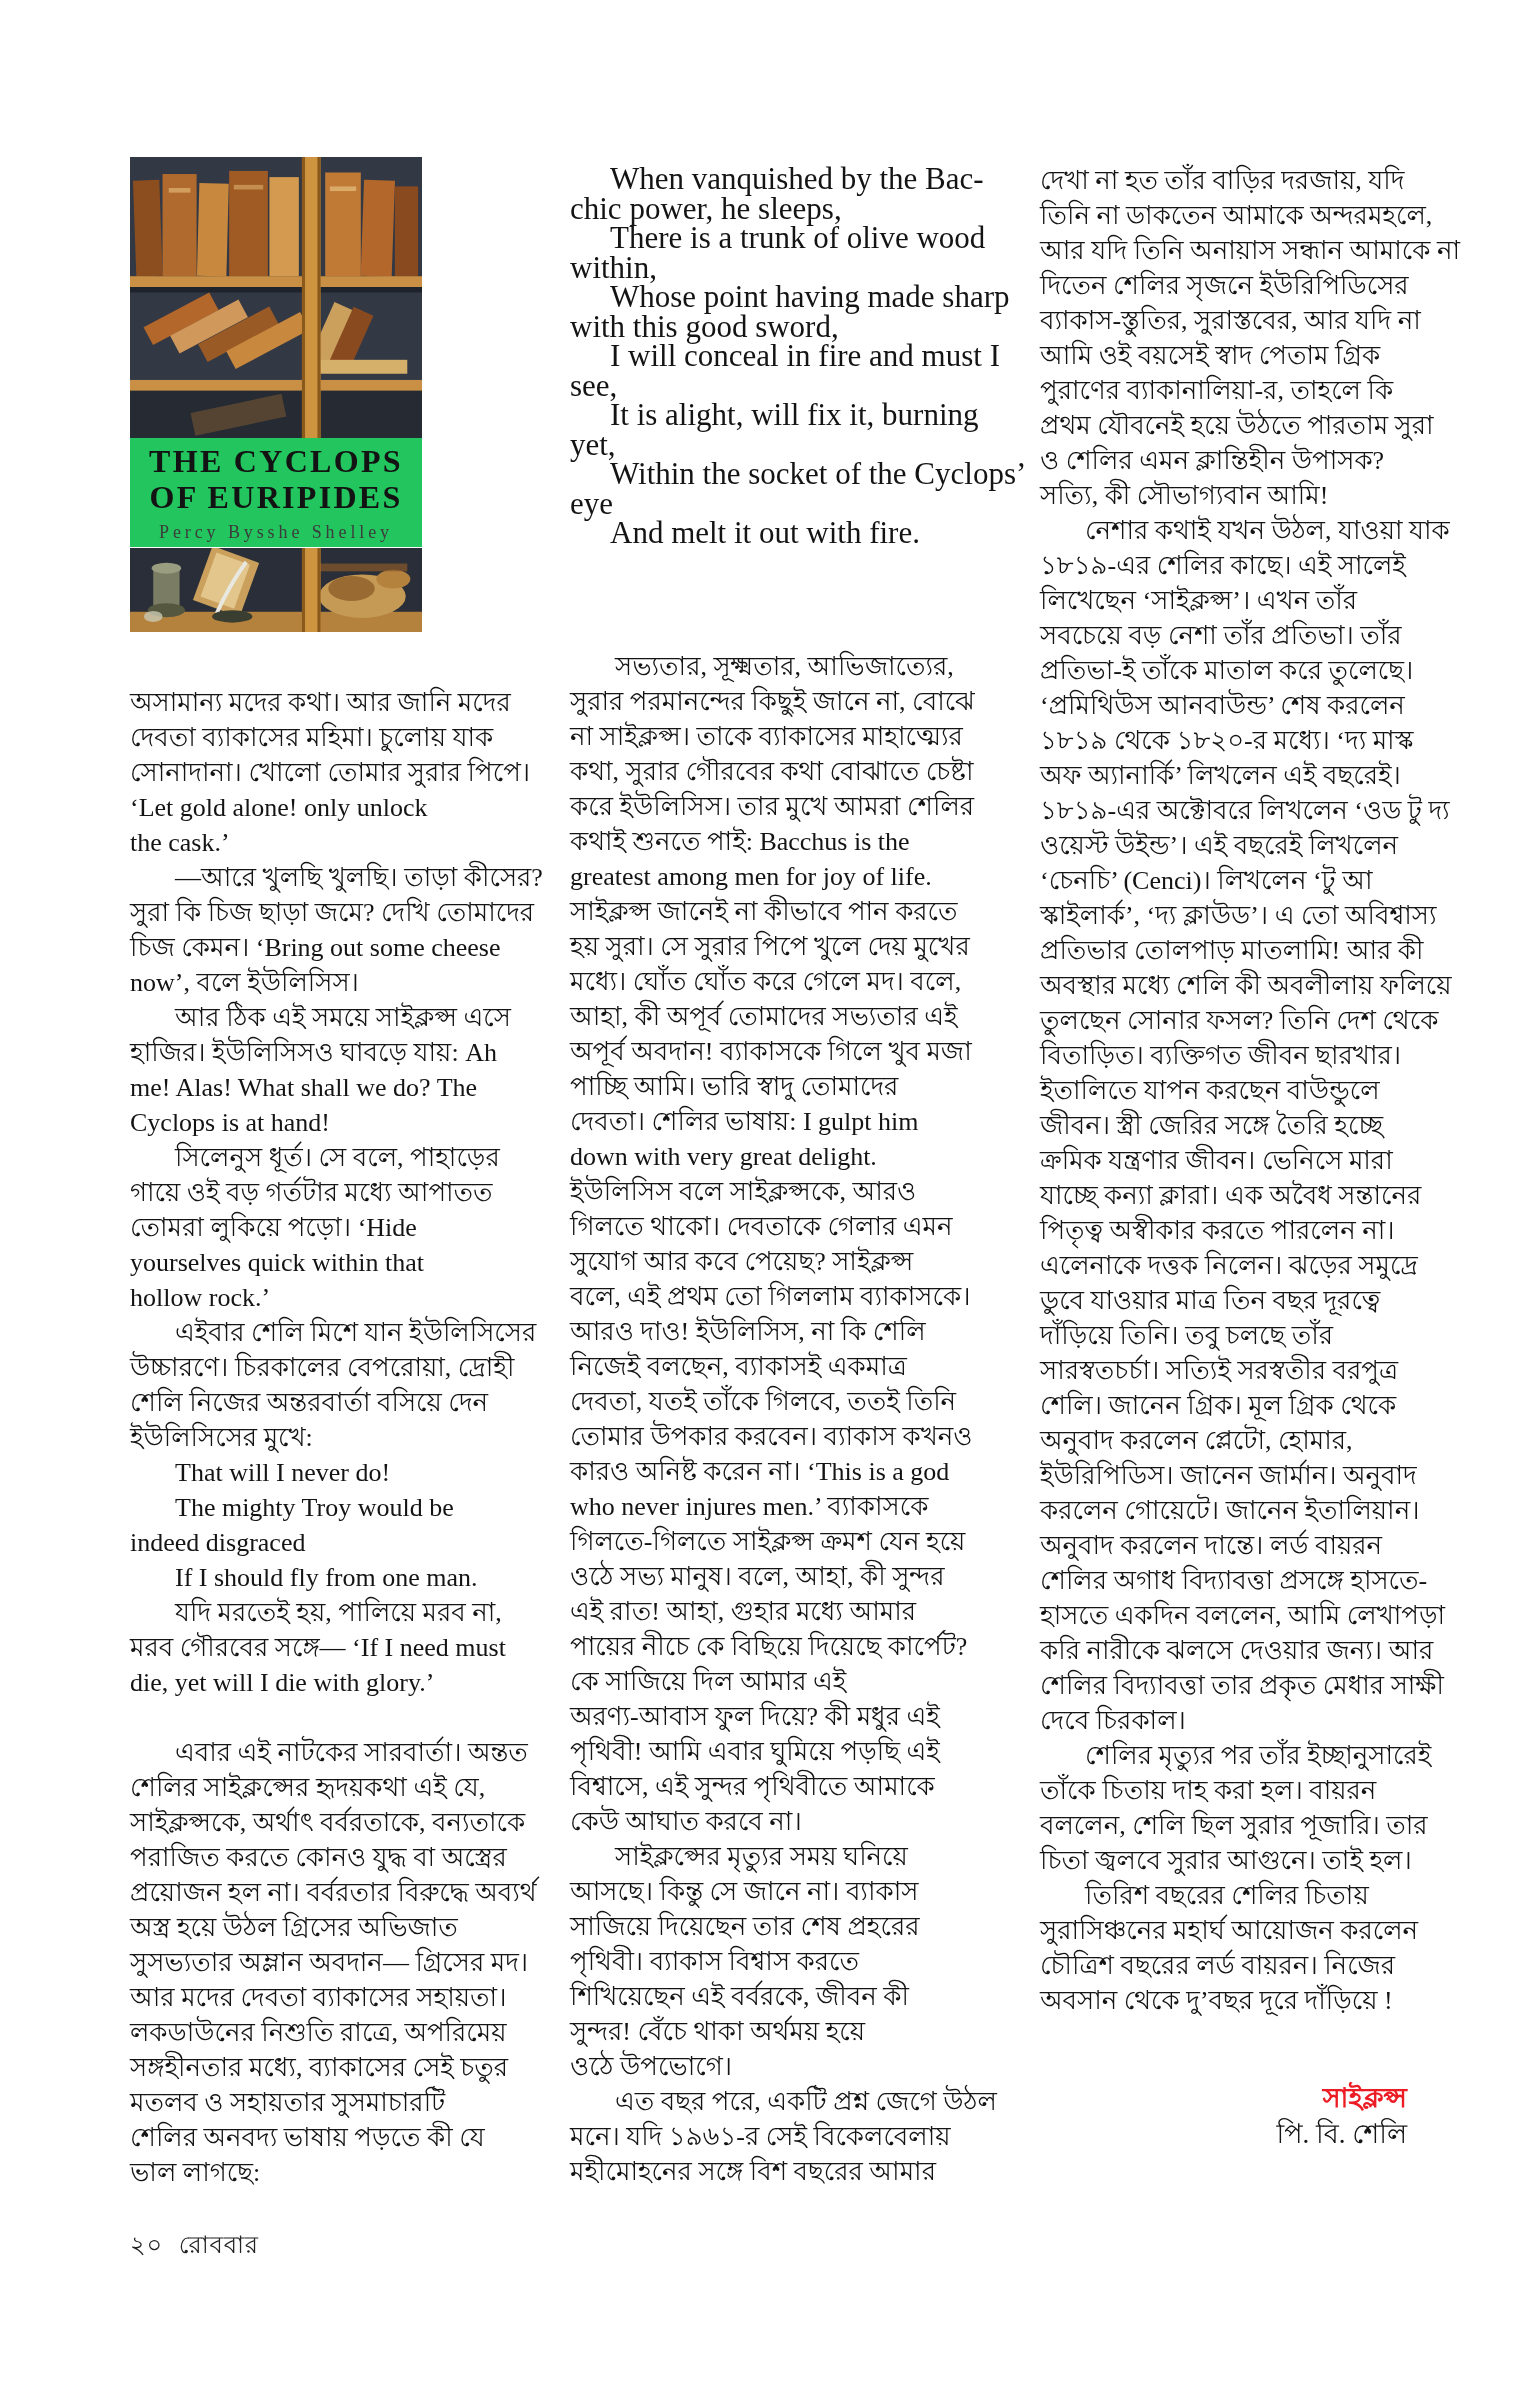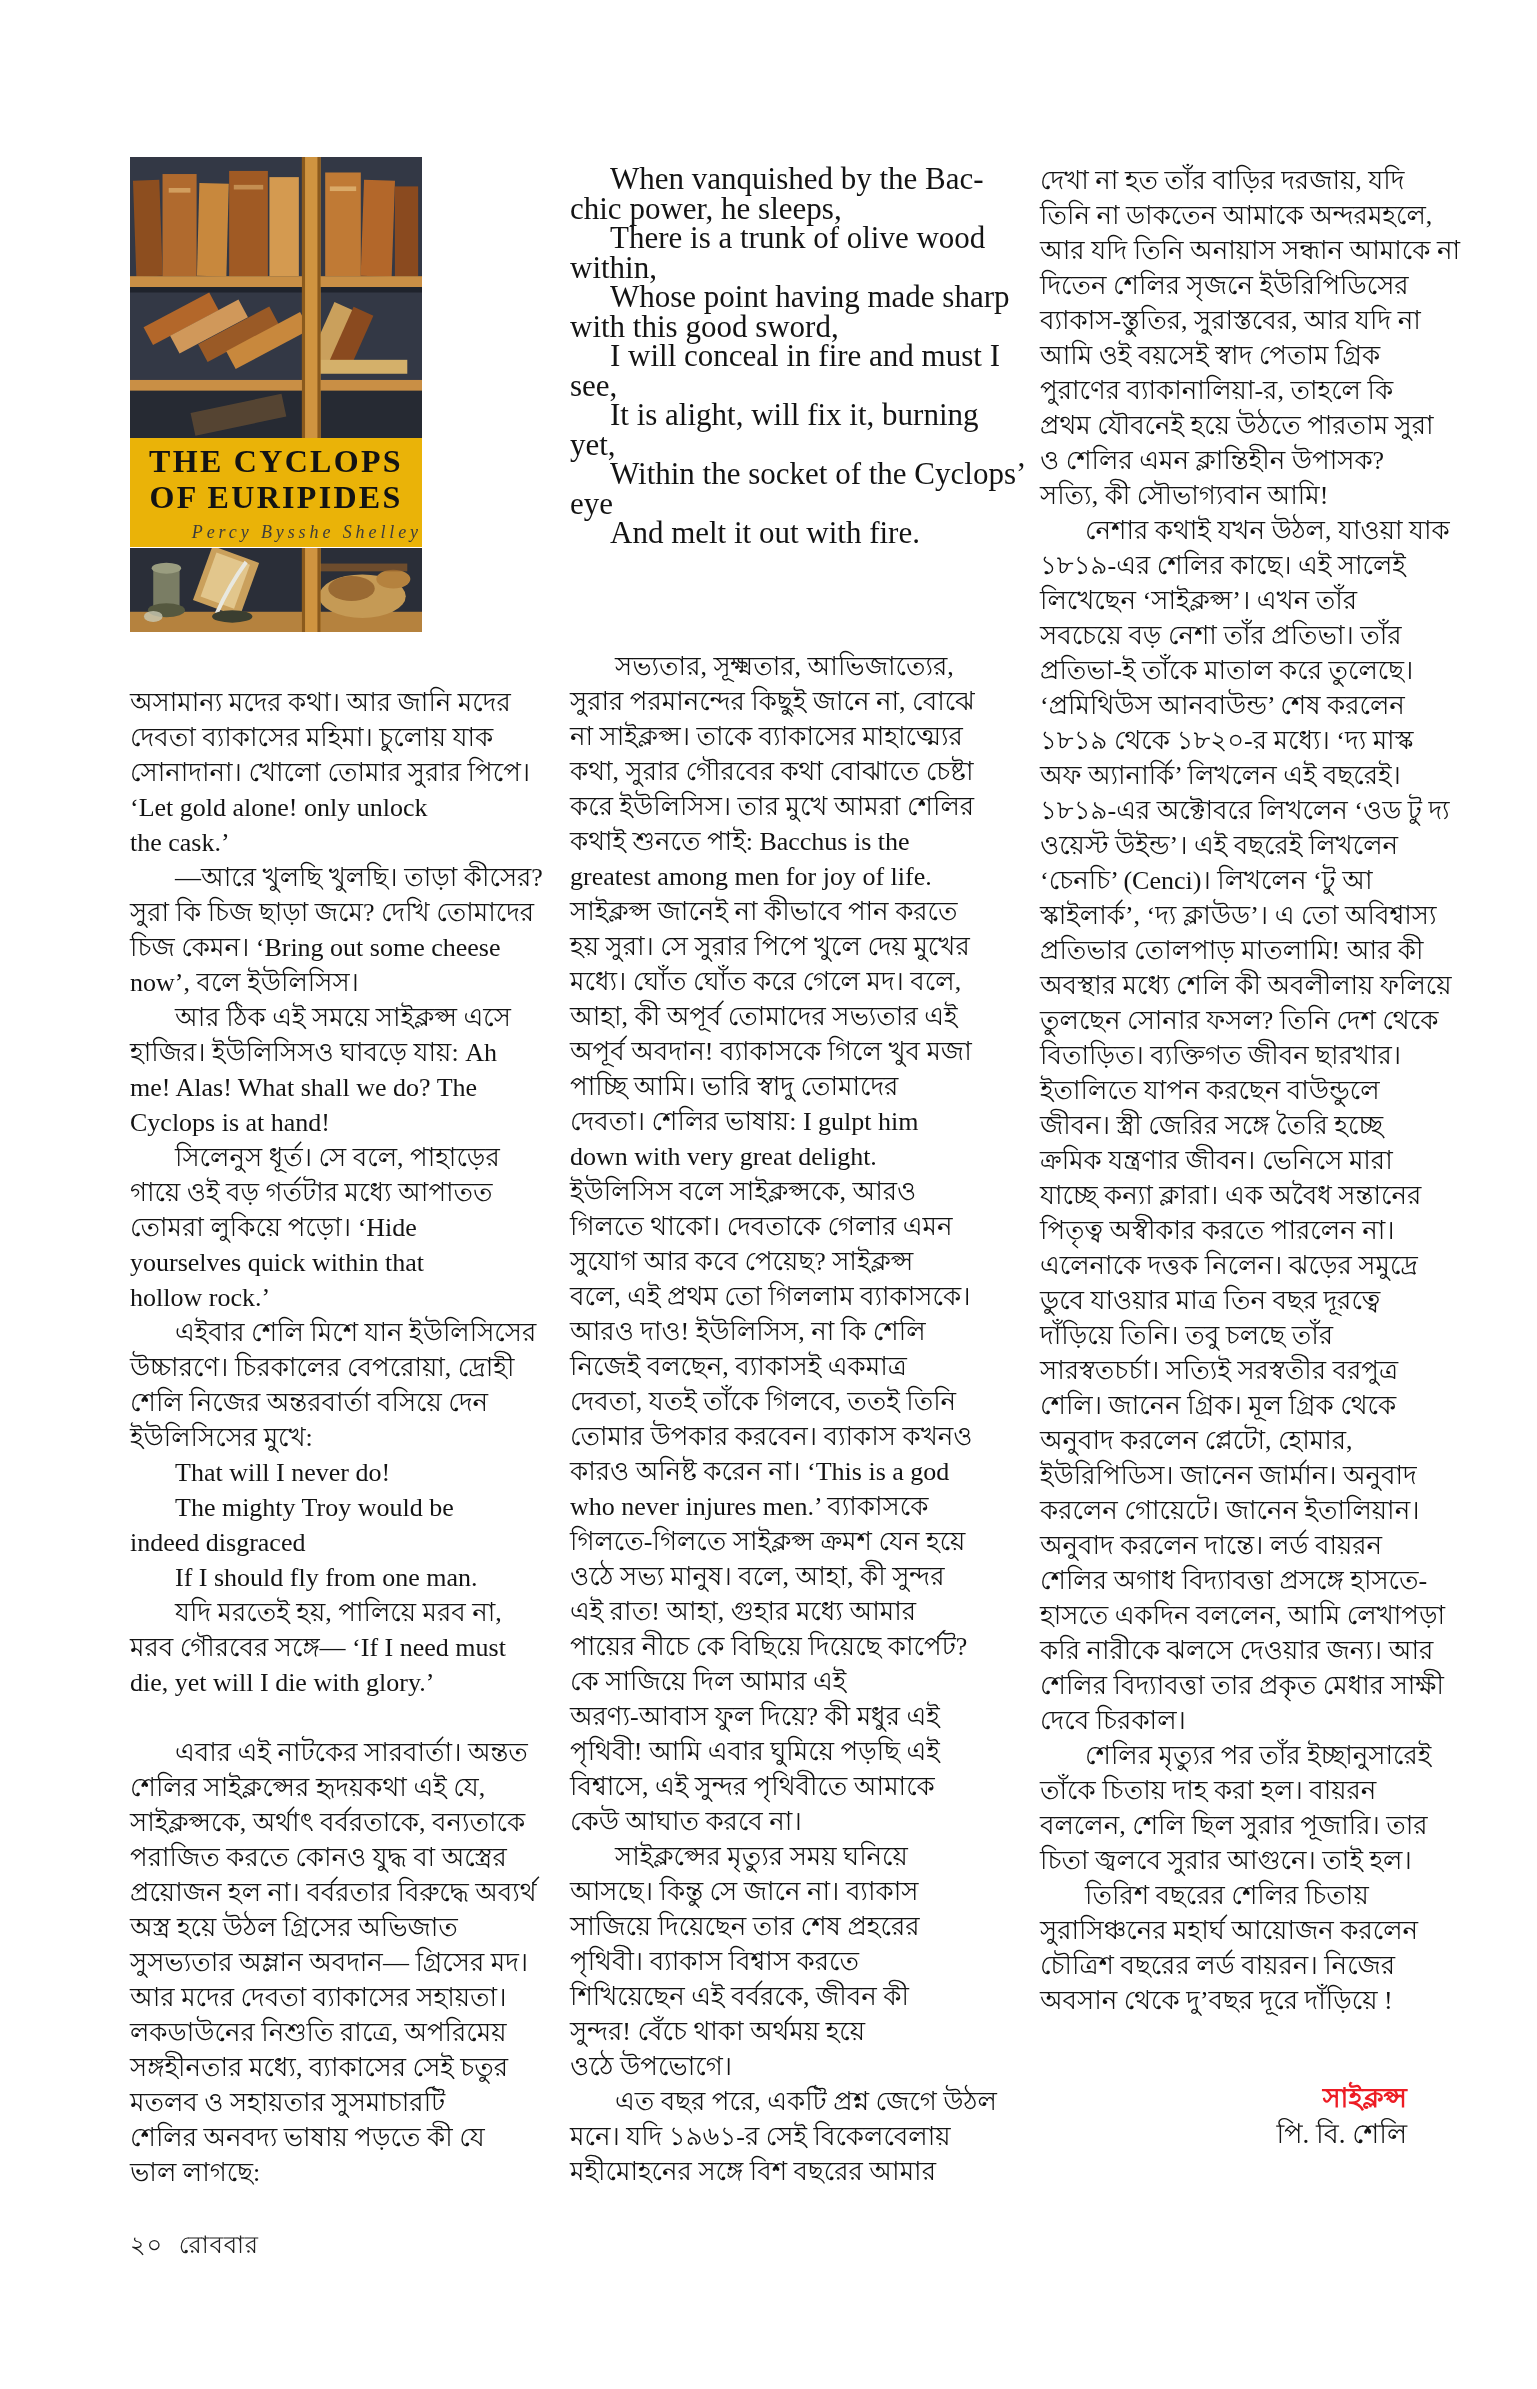--- a/index.html
+++ b/index.html
@@ -6,29 +6,29 @@
   body{
     width:1538px;height:2389px;position:relative;background:#ffffff;
     font-family:"Liberation Serif","DejaVu Serif",serif;color:#141414;
     overflow:hidden;
   }
   .abs{position:absolute;}
   
   #cover{left:130px;top:157px;width:292px;height:474px;}
   #cover .photo-top{position:absolute;left:0;top:0;width:292px;height:281px;display:block;}
   #cover .photo-bottom{position:absolute;left:0;top:391px;width:292px;height:84px;display:block;}
-  #cover .title-band{position:absolute;left:0;top:281px;width:292px;height:109px;background:#eab308;text-align:center;}
+  #cover .title-band{position:absolute;left:0;top:281px;width:292px;height:109px;background:#22c55e;text-align:center;}
   .cover-title{
     font-family:"Liberation Serif","DejaVu Serif",serif;
     font-size:32px;line-height:36px;font-weight:700;letter-spacing:2.3px;color:#131313;
     margin:0;white-space:nowrap;
   }
   .cover-author{
-    font-style:italic;font-size:18px;letter-spacing:3.9px;color:#3c3c3c;
-    margin-top:7.8px;white-space:nowrap;text-align:right;
+    font-size:18px;letter-spacing:3.9px;color:#3c3c3c;
+    margin-top:7.8px;white-space:nowrap;
   }
   
   .col{font-size:26px;line-height:35px;}
   .col .ln{white-space:nowrap;height:35px;}
   .col .ln.ind{padding-left:45px;}
   #col2-poem{font-size:31px;line-height:29.5px;}
   #col2-poem .ln{height:29.5px;white-space:nowrap;}
   #col2-poem .ln.ind{padding-left:40px;}
   #col1{left:130px;top:685px;width:391px;}
   #col2-poem{left:570px;top:164px;width:376px;}

